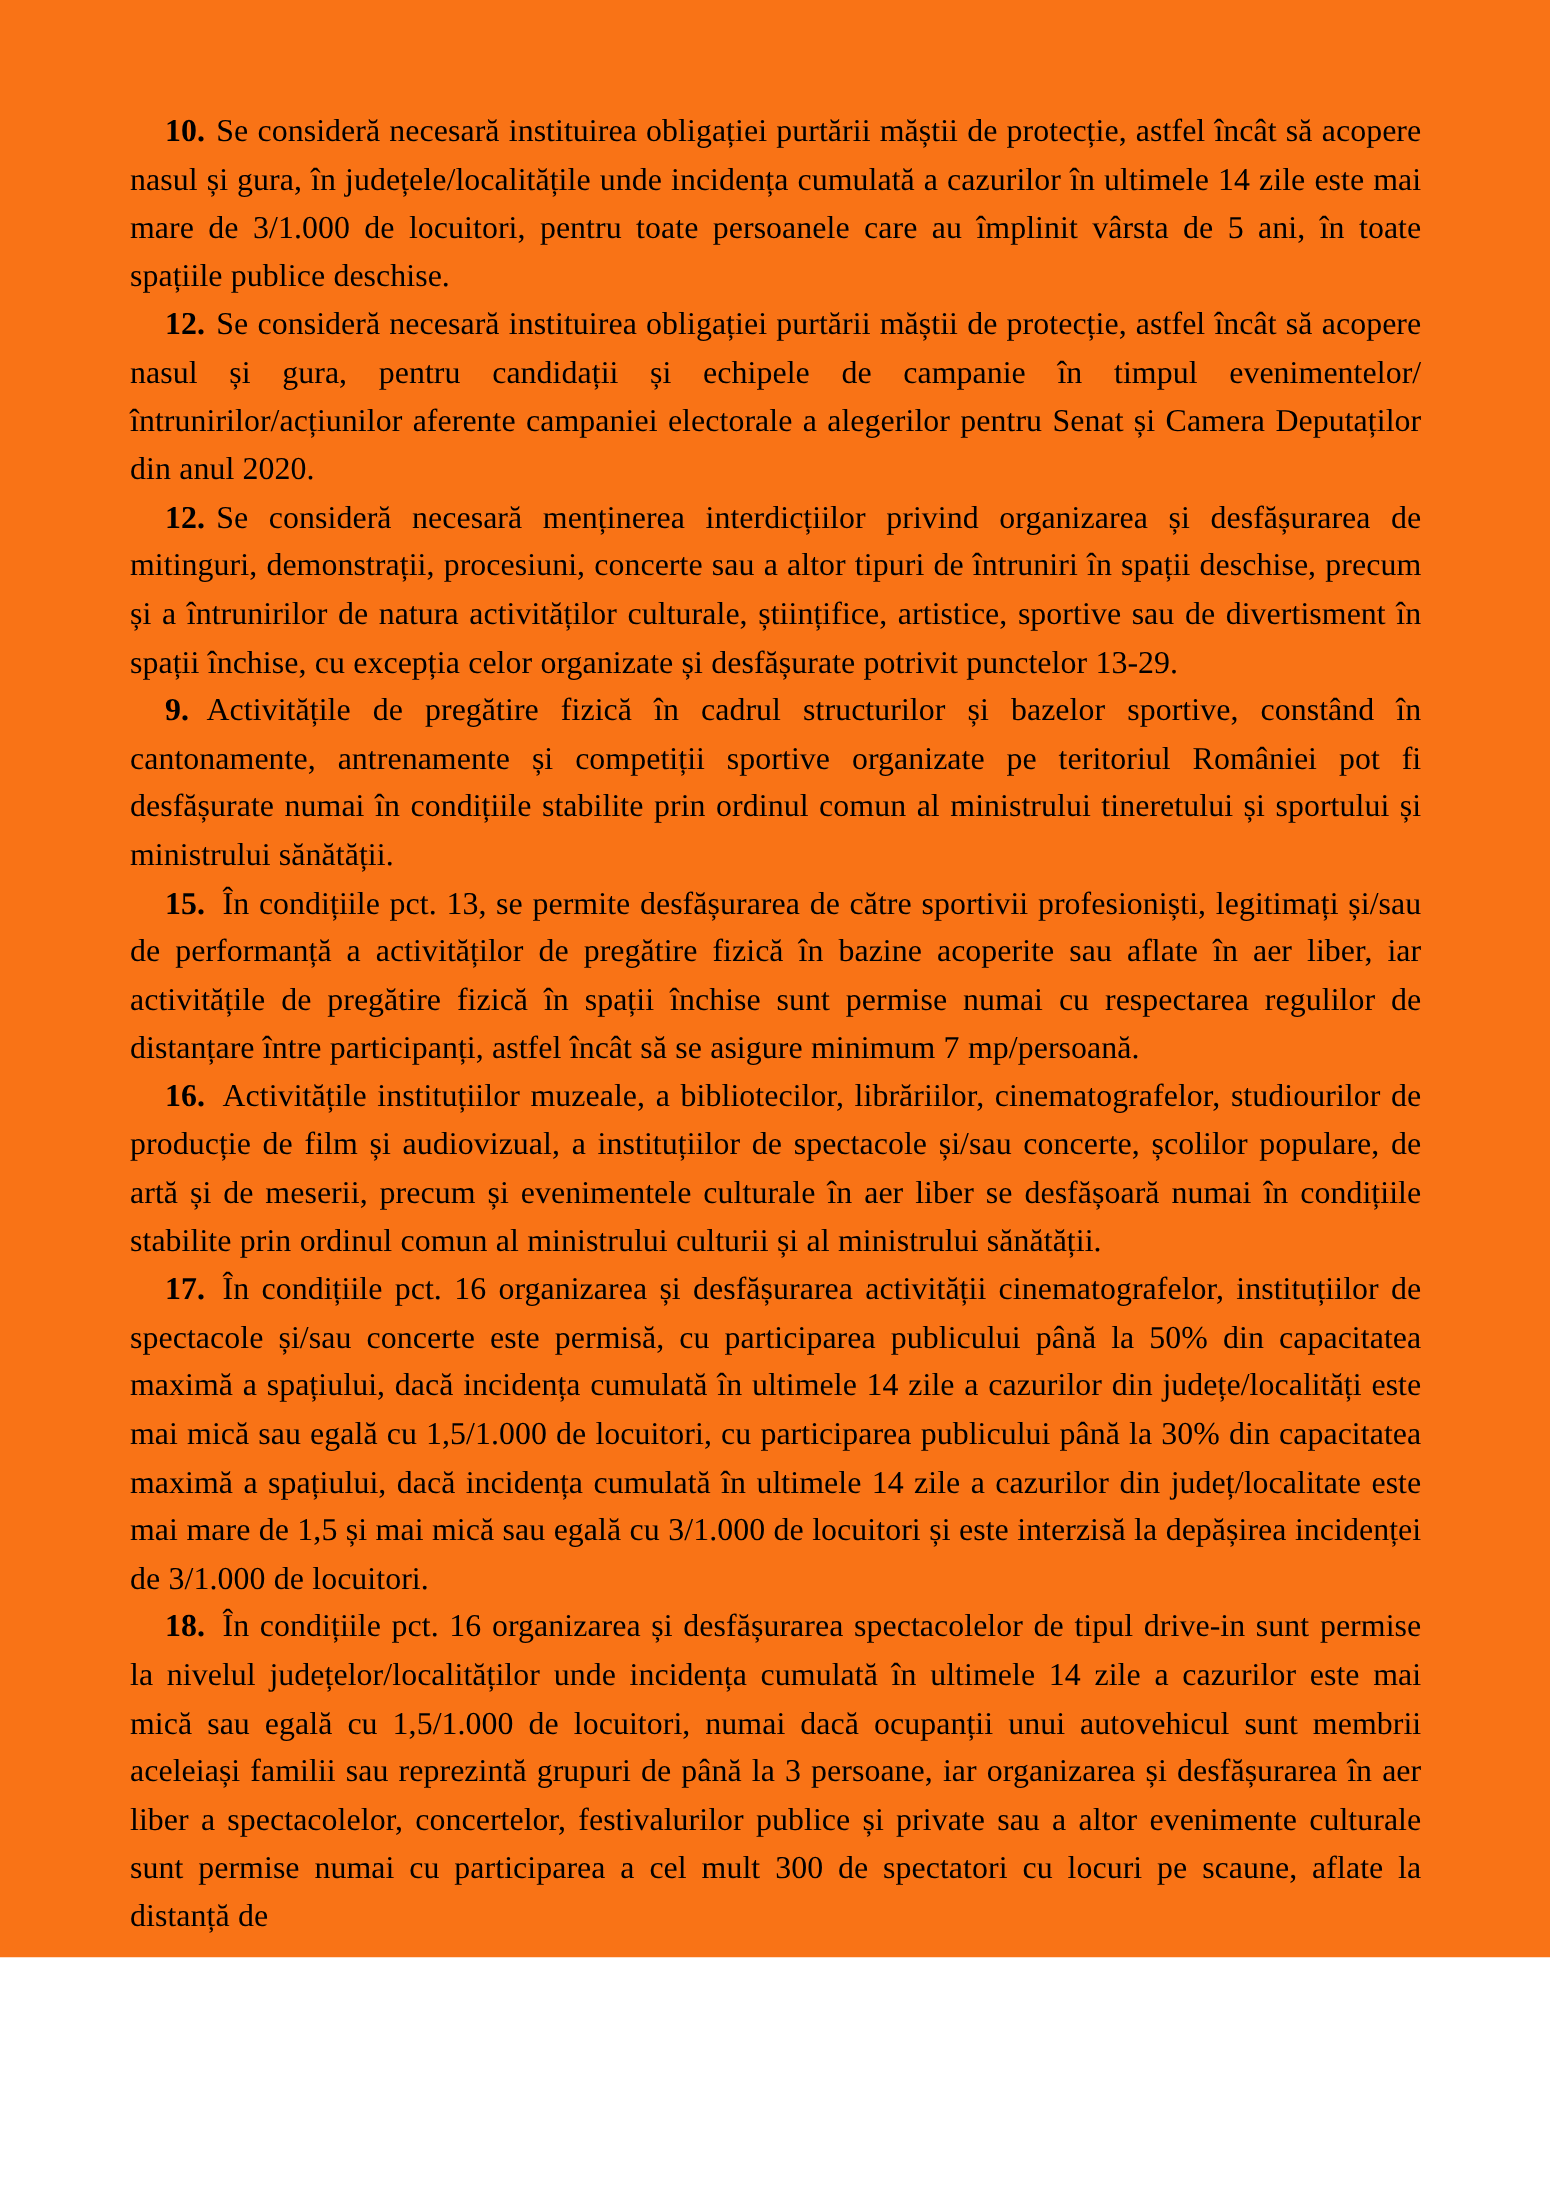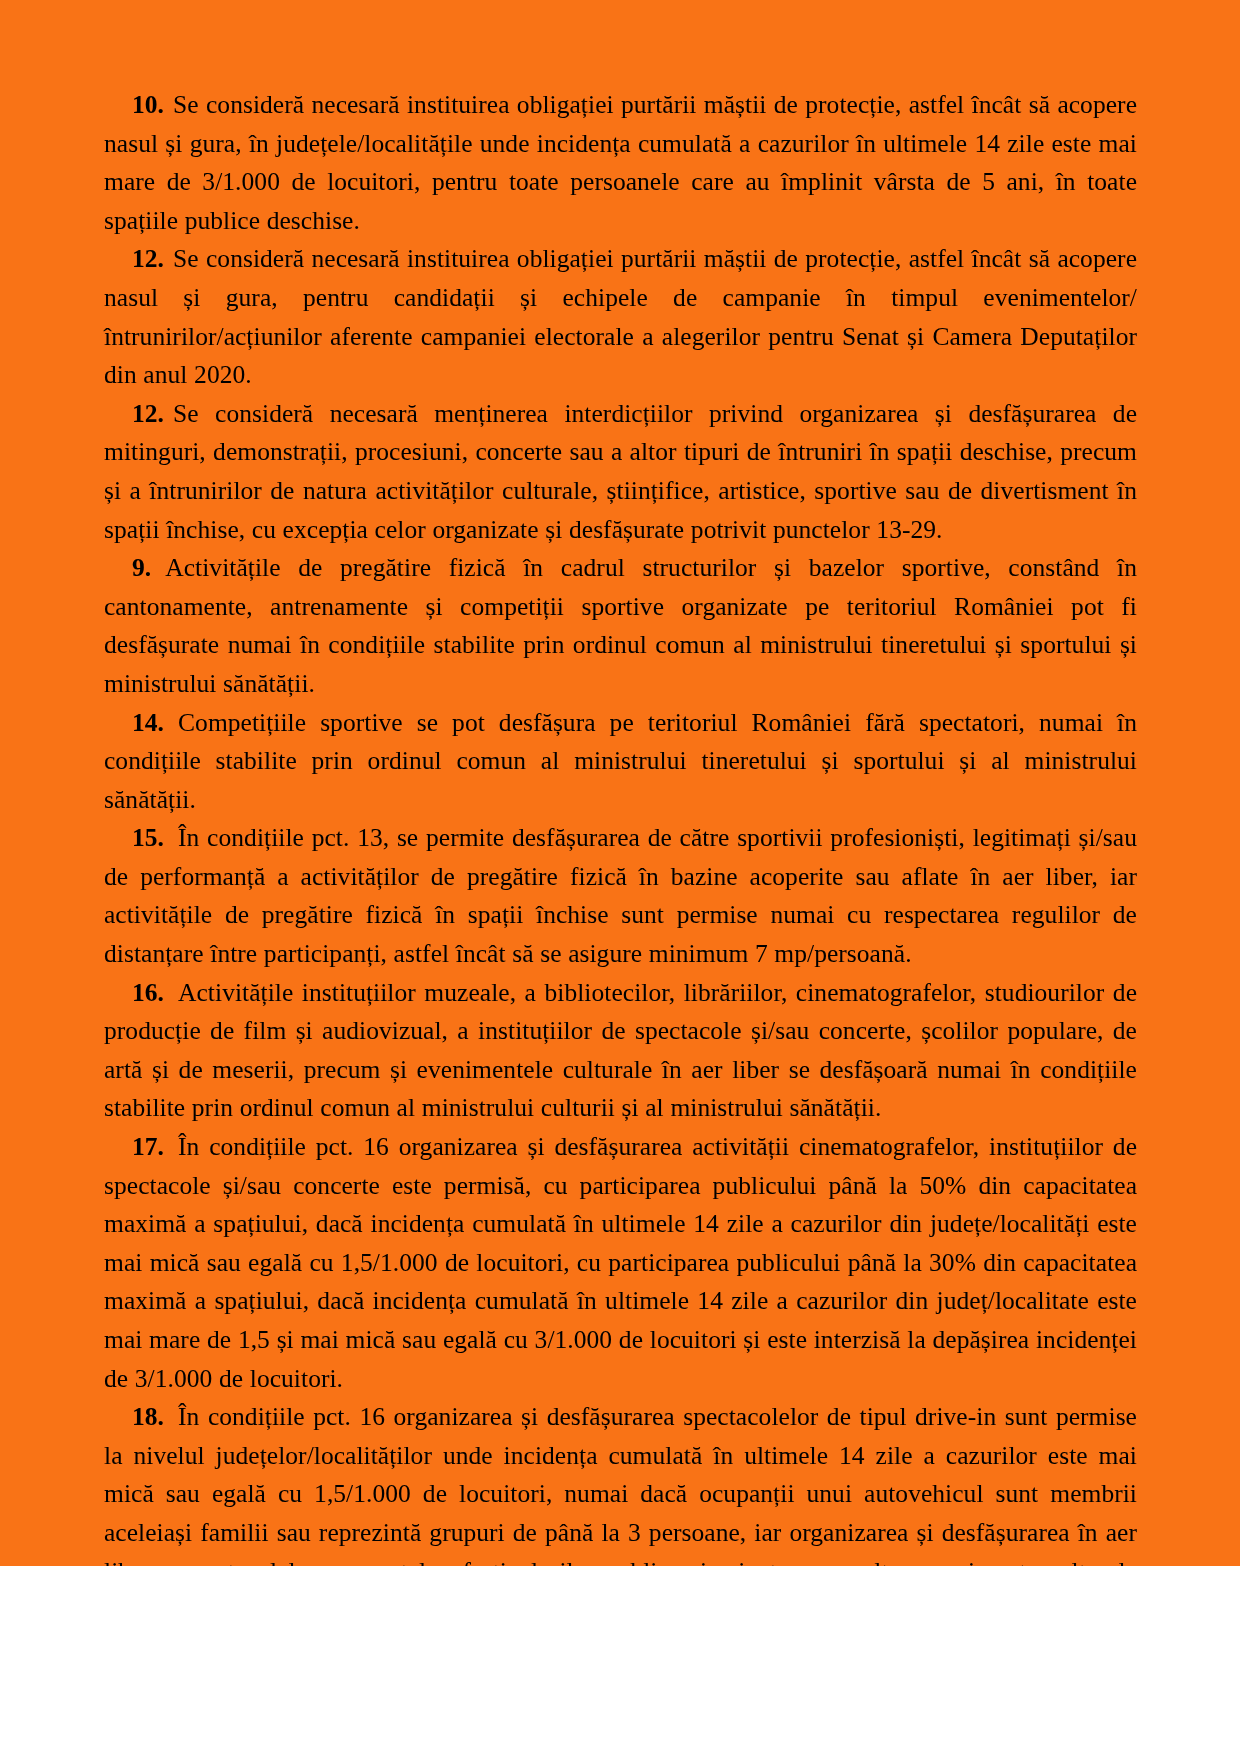--- a/index.html
+++ b/index.html
@@ -75,23 +75,20 @@
     </p>
 
     <p class="para">
       <span class="num">12.</span><span class="gap"></span><span>Se consideră necesară menținerea interdicțiilor privind organizarea și desfășurarea de mitinguri, demonstrații, procesiuni, concerte sau a altor tipuri de întruniri în spații deschise, precum și a întrunirilor de natura activităților culturale, științifice, artistice, sportive sau de divertisment în spații închise, cu excepția celor organizate și desfășurate potrivit punctelor </span><b class="strong">13-29</b><span>.</span>
     </p>
 
     <p class="para">
       <span class="num">9.</span><span class="gap-wide"></span><span>Activitățile de pregătire fizică în cadrul structurilor și bazelor sportive, constând în cantonamente, antrenamente și competiții sportive organizate pe teritoriul României pot fi desfășurate numai în condițiile stabilite prin ordinul comun al ministrului tineretului și sportului și ministrului sănătății.</span>
     </p>
 
-    <p class="para">
-      <span class="num">14.</span><span class="gap-wide"></span><span>Competițiile sportive se pot desfășura pe teritoriul României fără spectatori, numai în condițiile stabilite prin ordinul comun al ministrului tineretului și sportului și al ministrului sănătății.</span>
-    </p>
 
     <p class="para">
       <span class="num">15.</span><span class="gap-wide"></span><span>În condițiile pct. 13, se permite desfășurarea de către sportivii profesioniști, legitimați și/sau de performanță a activităților de pregătire fizică în bazine acoperite sau aflate în aer liber, iar activitățile de pregătire fizică în spații închise sunt permise numai cu respectarea regulilor de distanțare între participanți, astfel încât să se asigure minimum 7 mp/persoană.</span>
     </p>
 
     <p class="para">
       <span class="num">16.</span><span class="gap-wide"></span><span>Activitățile instituțiilor muzeale, a bibliotecilor, librăriilor, cinematografelor, studiourilor de producție de film și audiovizual, a instituțiilor de spectacole și/sau concerte, școlilor populare, de artă și de meserii, precum și evenimentele culturale în aer liber se desfășoară numai în condițiile stabilite prin ordinul comun al ministrului culturii și al ministrului sănătății.</span>
     </p>
 
     <p class="para">

